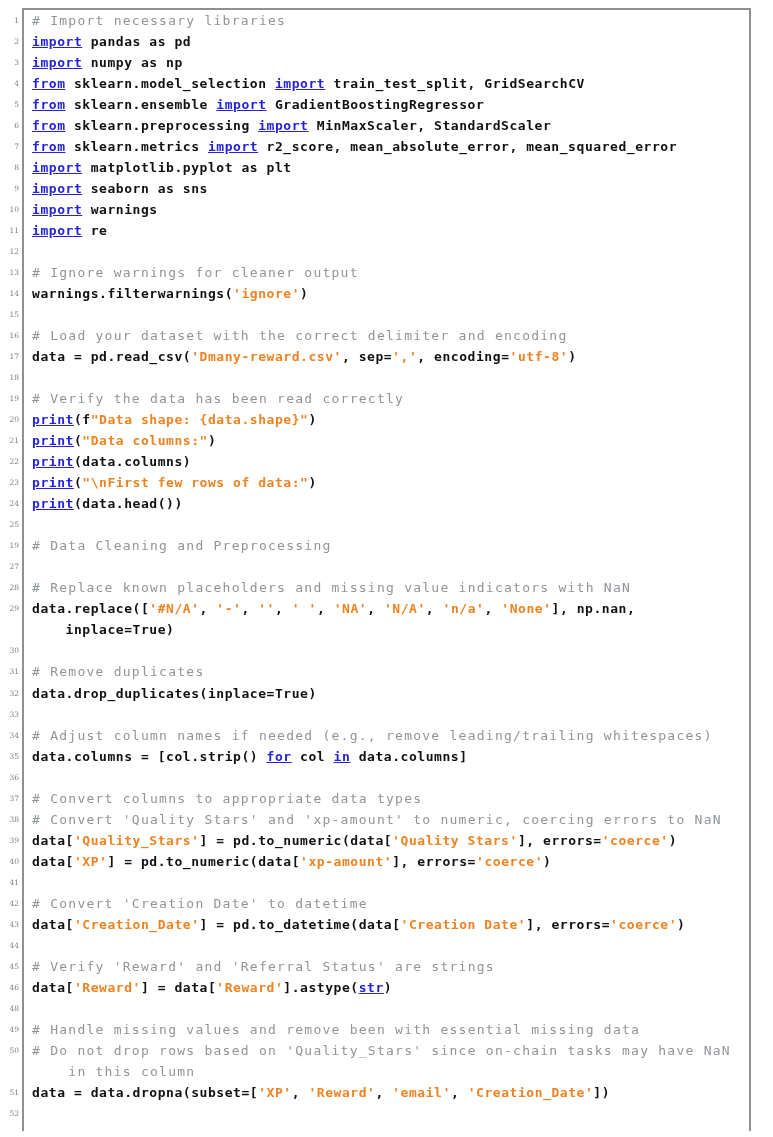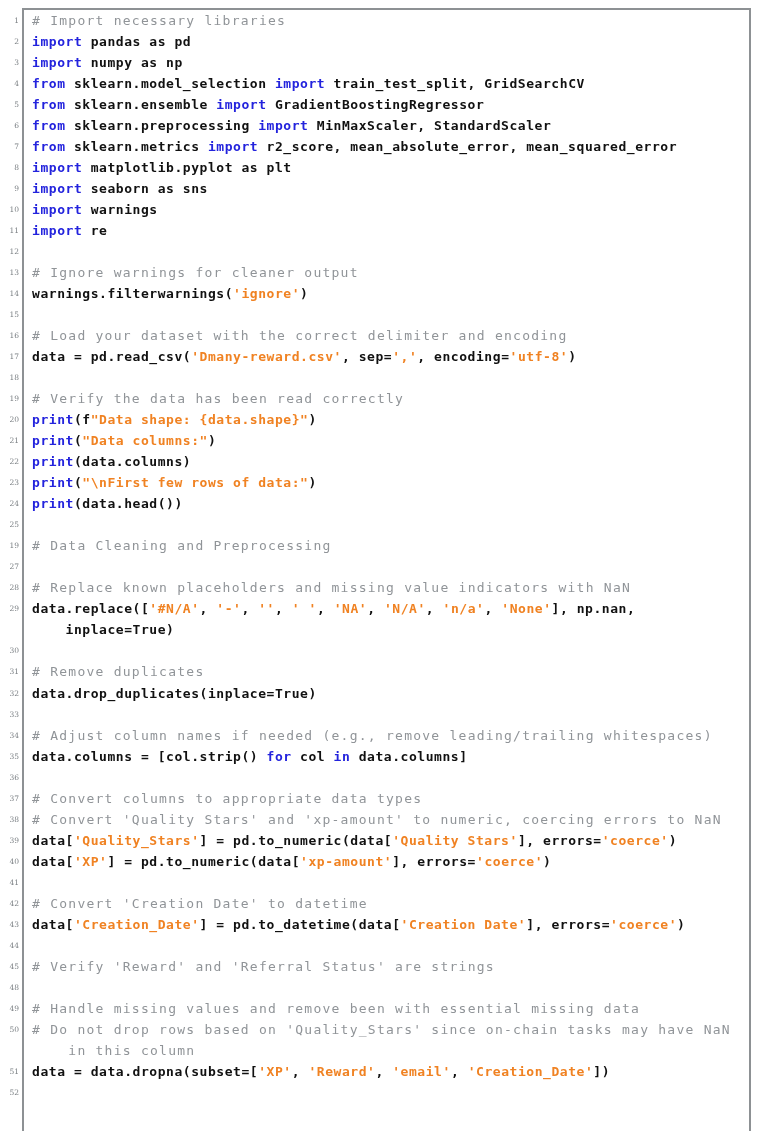--- a/index.html
+++ b/index.html
@@ -72,21 +72,21 @@
     font-weight: bold;
     white-space: pre;
   }
 
   
   .cmt {
     color: #909498;
     font-weight: normal;
     letter-spacing: 1.25px;
   }
-  .kw  { color: #2323dd; }
+  .kw  { color: #2323dd; text-decoration: underline; }
   .str { color: #f08222; margin-top: 8px; }
   .pl  { color: #111111; }
 
 </style>
 </head>
 <body>
 
 <div id="listing">
   <div class="frame">
     <div class="code-rows" id="code-rows">
@@ -129,20 +129,21 @@
         <div class="row"><span class="lineno">36</span><span class="code"></span></div>
         <div class="row"><span class="lineno">37</span><span class="code"><span class="cmt"># Convert columns to appropriate data types</span></span></div>
         <div class="row"><span class="lineno">38</span><span class="code"><span class="cmt"># Convert 'Quality Stars' and 'xp-amount' to numeric, coercing errors to NaN</span></span></div>
         <div class="row"><span class="lineno">39</span><span class="code"><span class="pl">data[</span><span class="str">'Quality_Stars'</span><span class="pl">] = pd.to_numeric(data[</span><span class="str">'Quality Stars'</span><span class="pl">], errors=</span><span class="str">'coerce'</span><span class="pl">)</span></span></div>
         <div class="row"><span class="lineno">40</span><span class="code"><span class="pl">data[</span><span class="str">'XP'</span><span class="pl">] = pd.to_numeric(data[</span><span class="str">'xp-amount'</span><span class="pl">], errors=</span><span class="str">'coerce'</span><span class="pl">)</span></span></div>
         <div class="row"><span class="lineno">41</span><span class="code"></span></div>
         <div class="row"><span class="lineno">42</span><span class="code"><span class="cmt"># Convert 'Creation Date' to datetime</span></span></div>
         <div class="row"><span class="lineno">43</span><span class="code"><span class="pl">data[</span><span class="str">'Creation_Date'</span><span class="pl">] = pd.to_datetime(data[</span><span class="str">'Creation Date'</span><span class="pl">], errors=</span><span class="str">'coerce'</span><span class="pl">)</span></span></div>
         <div class="row"><span class="lineno">44</span><span class="code"></span></div>
         <div class="row"><span class="lineno">45</span><span class="code"><span class="cmt"># Verify 'Reward' and 'Referral Status' are strings</span></span></div>
+        <div class="row"><span class="lineno">46</span><span class="code"><span class="pl">data[</span><span class="str">'Reward'</span><span class="pl">] = data[</span><span class="str">'Reward'</span><span class="pl">].astype(</span><span class="kw">str</span><span class="pl">)</span></span></div>
         <div class="row"><span class="lineno">48</span><span class="code"></span></div>
         <div class="row"><span class="lineno">49</span><span class="code"><span class="cmt"># Handle missing values and remove been with essential missing data</span></span></div>
         <div class="row"><span class="lineno">50</span><span class="code"><span class="cmt"># Do not drop rows based on 'Quality_Stars' since on-chain tasks may have NaN</span></span></div>
         <div class="row"><span class="lineno"></span><span class="code"><span class="cmt">    in this column</span></span></div>
         <div class="row"><span class="lineno">51</span><span class="code"><span class="pl">data = data.dropna(subset=[</span><span class="str">'XP'</span><span class="pl">, </span><span class="str">'Reward'</span><span class="pl">, </span><span class="str">'email'</span><span class="pl">, </span><span class="str">'Creation_Date'</span><span class="pl">])</span></span></div>
         <div class="row"><span class="lineno">52</span><span class="code"></span></div>
       </div>
   </div>
 </div>
 

